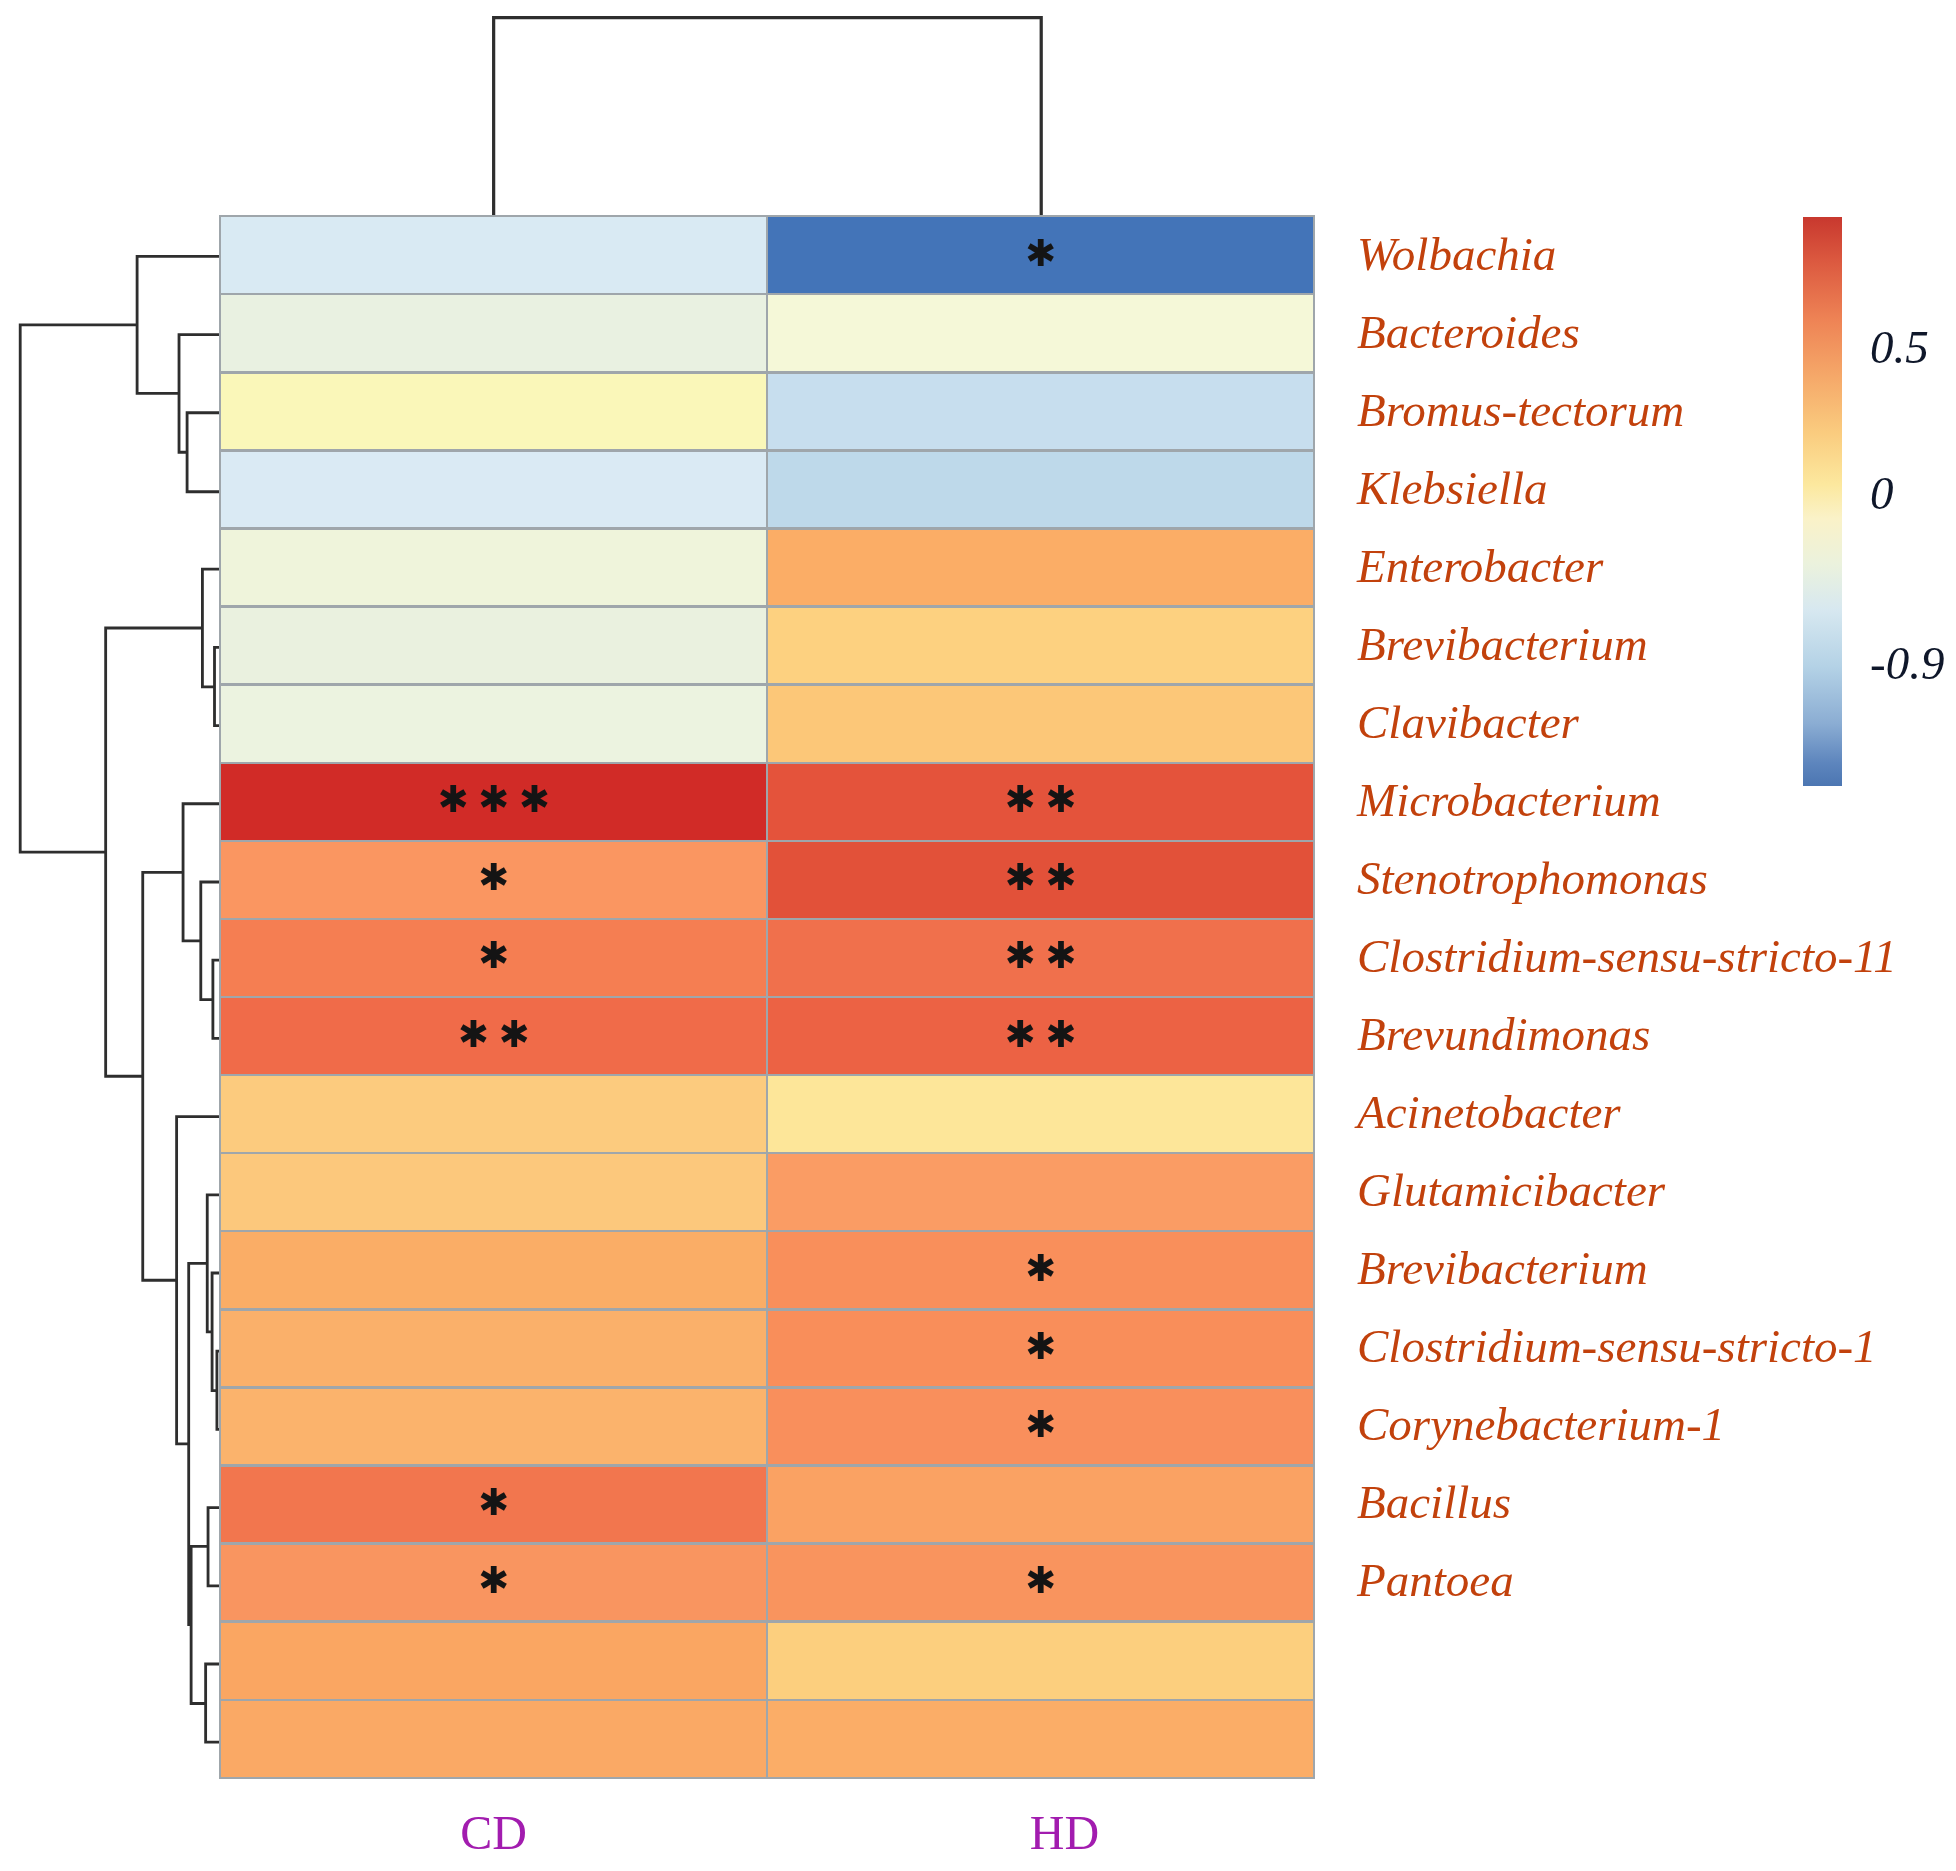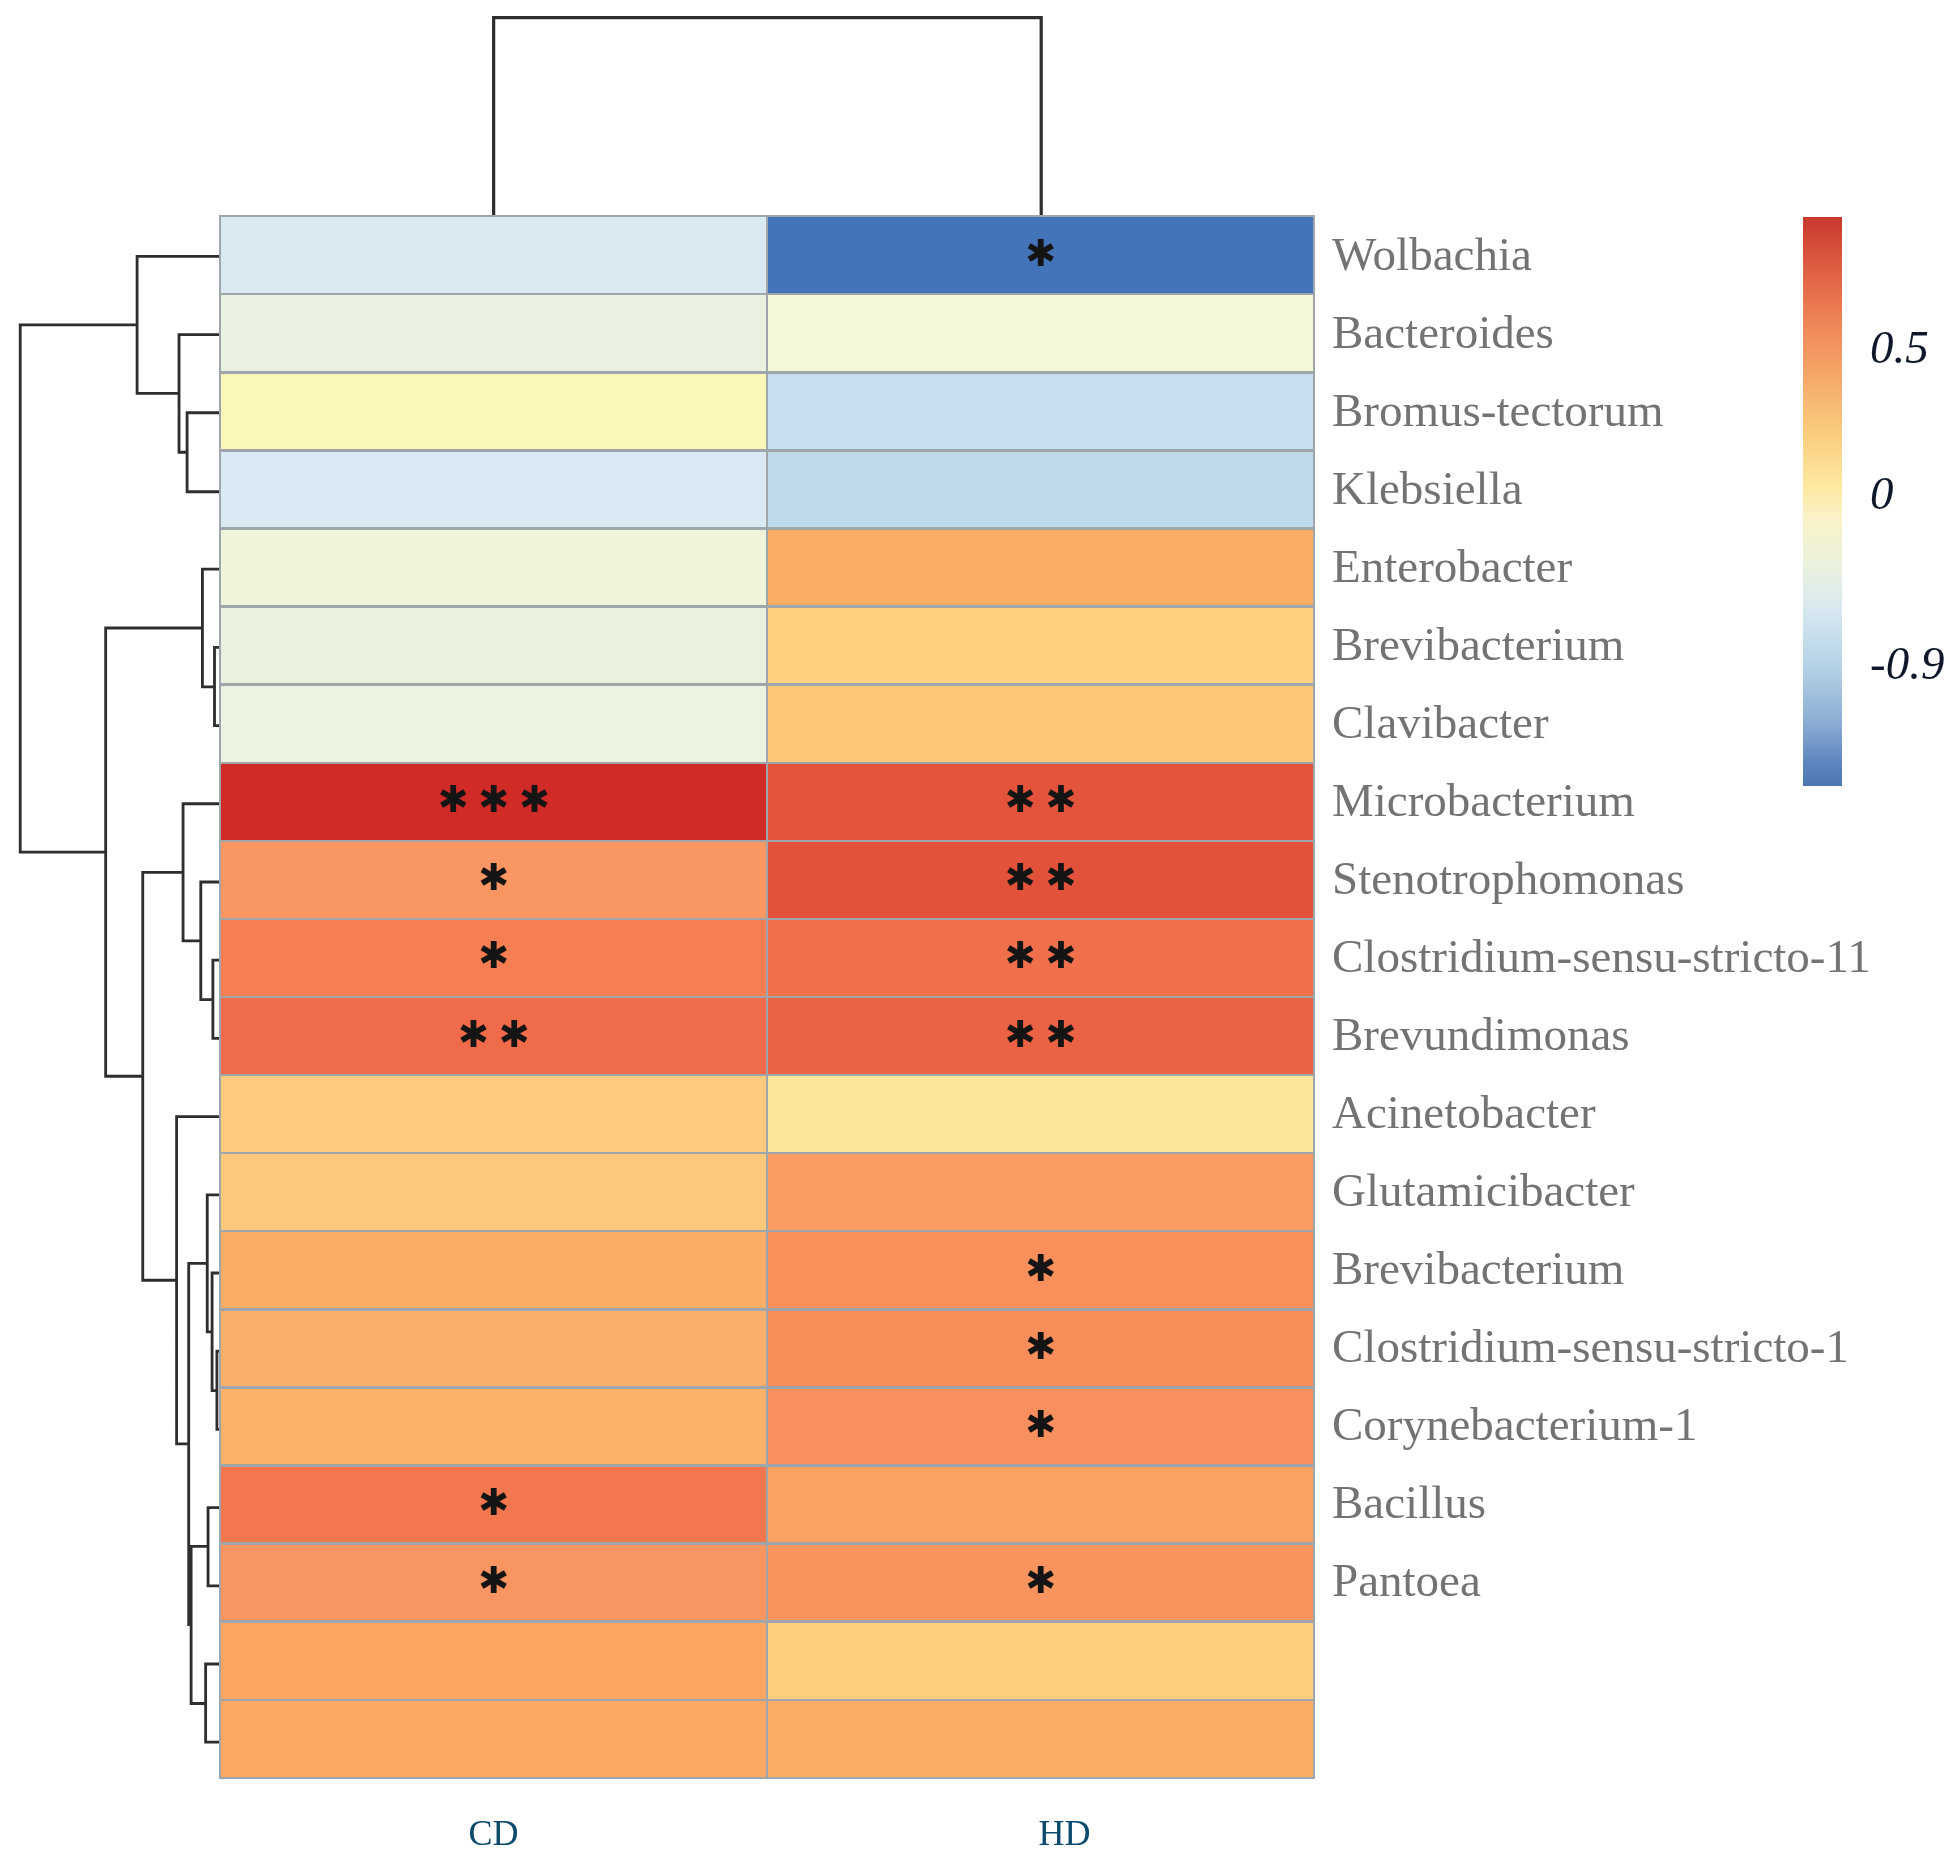--- a/index.html
+++ b/index.html
@@ -11,26 +11,27 @@
     box-sizing:border-box;background:#9FA6AB;padding:2.4px;
     display:grid;grid-template-columns:1fr 1fr;grid-auto-rows:1fr;gap:2.4px;
   }
   .cell{display:flex;align-items:center;justify-content:center;}
   .sig{
     font-family:"DejaVu Sans", sans-serif;font-size:37px;color:#141414;
     letter-spacing:9.7px;margin-right:-9.7px;line-height:1;transform:translateY(-1.6px);
   }
   .rowlabels{position:absolute;left:1332px;top:215px;width:621px;}
   .rowlabel{
-    height:78px;line-height:78px;font-size:47px;color:#737373;
+    height:78px;line-height:78px;font-style:italic;font-size:47px;color:#c2410c;
     white-space:nowrap;
+    margin-left:25px;
   }
   .collabel{
     position:absolute;top:1801px;width:193px;height:64px;line-height:64px;
-    text-align:center;font-size:36px;color:#0c4a6e;
+    text-align:center;font-size:48px;color:#a21caf;
   }
   .collabel.cd{left:397px;}
   .collabel.hd{left:968px;}
   .legend-bar{
     position:absolute;left:1803px;top:217px;width:39px;height:569px;
     background:linear-gradient(to bottom,
       #C8382E 0%, #DC5A40 8%, #EE8355 18%, #F5A869 28%, #FACC7F 38%,
       #FCE89E 47%, #FAF2C8 53%, #EBF2DD 61%, #D7E8F0 69%, #B4D2E6 79%,
       #8BADD3 89%, #5D85BD 96%, #4C76B2 100%);
   }

